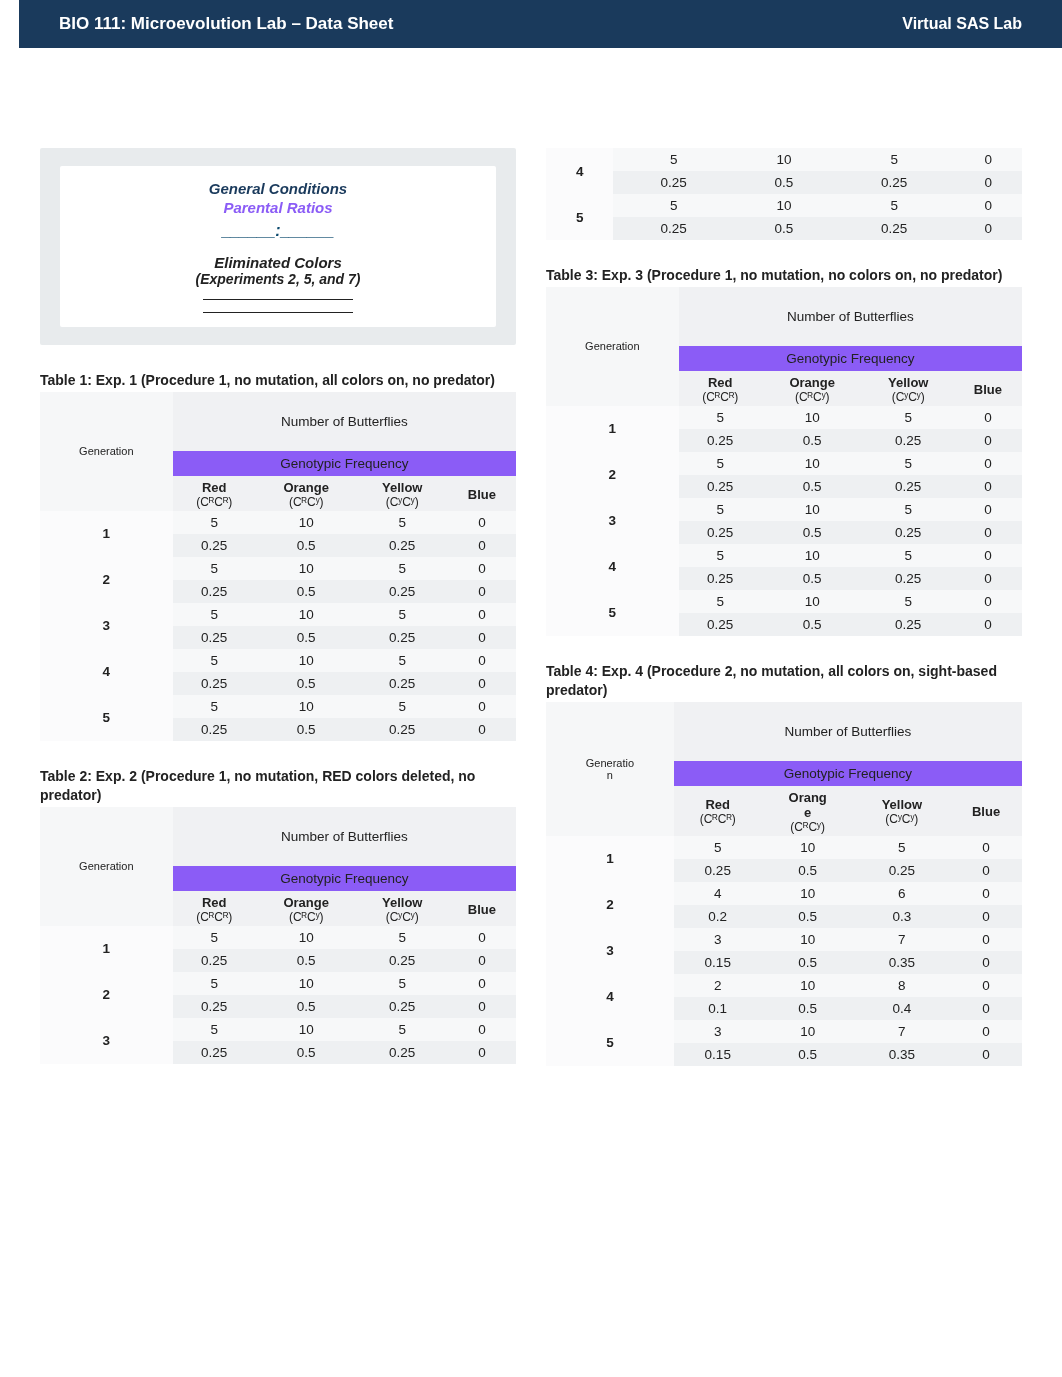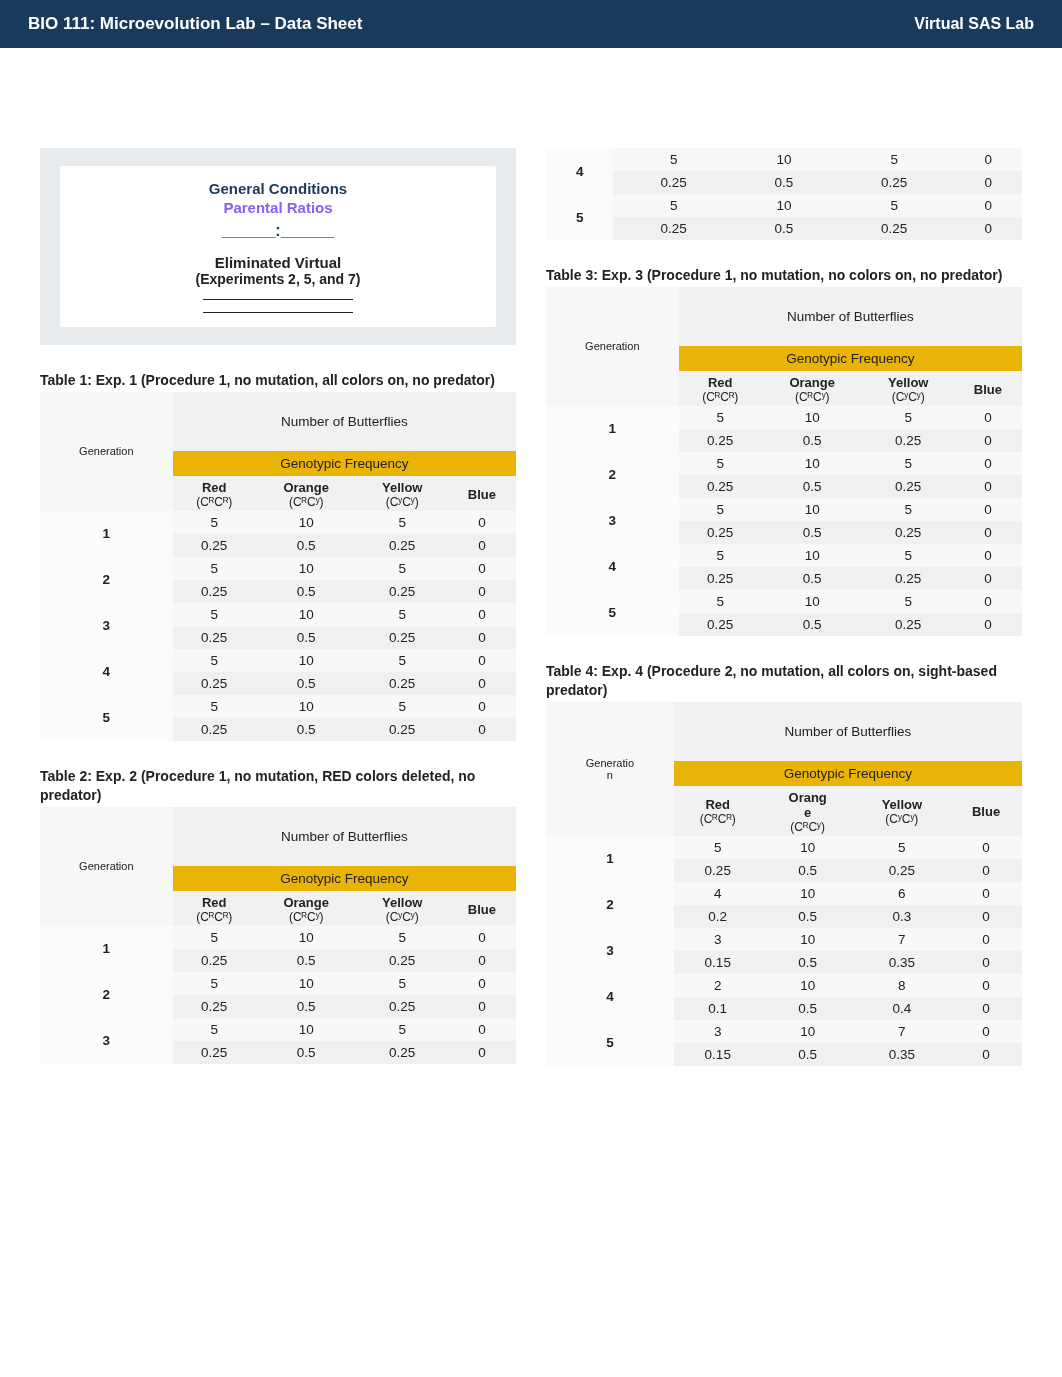--- a/index.html
+++ b/index.html
@@ -7,43 +7,45 @@
     margin: 0;
     padding: 0;
     font-family: Arial, Helvetica, sans-serif;
     background: #fff;
     color: #222;
     width: 1062px;
   }
   .header {
     background: #1a3a5c;
     color: #fff;
-    padding: 14px 28px;
+    padding: 14px 40px;
     display: flex;
     justify-content: space-between;
     align-items: center;
+    margin-left: 19px;
   }
   .header-left { font-weight: bold; font-size: 17px; }
   .header-right { font-weight: bold; font-size: 16px; }
   .page {
     padding: 40px;
   }
   .columns {
     display: flex;
     gap: 30px;
   }
   .col {
     flex: 1;
     min-width: 0;
   }
   .cond-box {
     background: #e8ebed;
     padding: 18px 20px;
     margin-top: 60px;
     border-radius: 2px;
+    font-style: italic;
   }
   .cond-inner {
     background: #fff;
     padding: 14px 10px;
     text-align: center;
     border-radius: 2px;
   }
   .cond-title { color: #1a3a5c; font-weight: bold; font-size: 15px; margin-bottom: 2px; }
   .cond-sub  { color: #8b5cf6; font-weight: bold; font-size: 15px; margin-bottom: 2px; }
   .cond-formula { color: #1a3a5c; font-weight: bold; font-size: 14px; margin-bottom: 4px; }
@@ -55,21 +57,21 @@
 
   .tbl-title { font-weight: bold; font-size: 14px; margin: 26px 0 2px; line-height: 1.35; }
   table.data {
     border-collapse: collapse;
     width: 100%;
     font-size: 13.5px;
     background: #f6f7f8;
   }
   table.data th, table.data td { padding: 4px 8px; text-align: center; }
   table.data .hdr-nob  { background: #f0f1f3; font-weight: 400; padding: 22px 4px; }
-  table.data .hdr-freq { background: #eab308; font-weight: 400; padding: 5px 4px; }
+  table.data .hdr-freq { background: #8b5cf6; font-weight: 400; padding: 5px 4px; }
   table.data th.colhead { background: #f0f1f3; font-weight: bold; font-size: 13px; padding: 4px 4px 2px; }
   table.data th.colhead .sub { display:block; font-weight: normal; font-size: 12px; }
   table.data td.genlabel { font-weight: bold; background: #fbfbfc; }
   table.data tr.count td { background: #f7f8f9; }
   table.data tr.freq  td { background: #eef0f2; }
   table.data tr.count td.genlabel,
   table.data tr.freq  td.genlabel { background: #fbfbfc; }
   .gen-rowhead { font-size: 11px; padding-left: 4px; }
 </style>
 </head>
@@ -83,21 +85,21 @@
 <div class="page">
 <div class="columns">
 
   <div class="col">
 
     <div class="cond-box">
       <div class="cond-inner">
         <div class="cond-title">General Conditions</div>
         <div class="cond-sub">Parental Ratios</div>
         <div class="cond-blank">______:______</div>
-        <div class="elim-title">Eliminated Virtual</div>
+        <div class="elim-title">Eliminated Colors</div>
         <div class="elim-sub">(Experiments 2, 5, and 7)</div>
         <div class="elim-line"></div>
         <div class="elim-line"></div>
       </div>
     </div>
 
     <div class="tbl-title">Table 1: Exp. 1 (Procedure 1, no mutation, all colors on, no predator)</div>
     <table class="data">
           <tbody>
             <tr>

